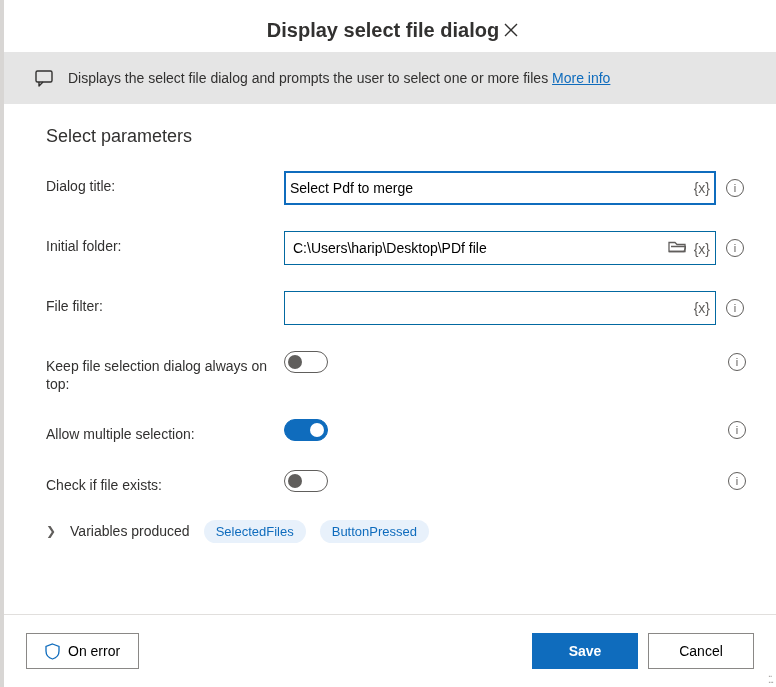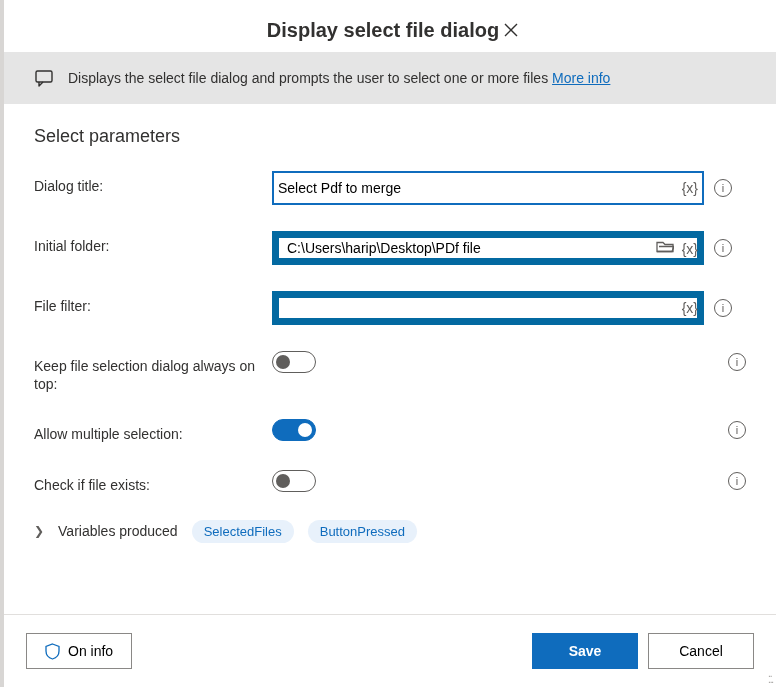--- a/index.html
+++ b/index.html
@@ -40,20 +40,21 @@
     align-items:center;
     gap:14px;
     font-size:14px;
   }
   .banner .msg { color:#323130; }
   .banner a { color:#0f6cbd; text-decoration:underline; cursor:pointer; }
   .content {
     flex:1;
     padding: 22px 30px 10px 30px;
     overflow-y:auto;
+    margin-left:12px;
   }
   .section-title { font-size:18px; font-weight:400; margin-bottom: 24px; color:#323130;}
   .row {
     display:flex;
     align-items:flex-start;
     margin-bottom: 26px;
   }
   .row .label {
     width: 238px;
     padding-top:6px;
@@ -67,21 +68,21 @@
     align-items:center;
   }
   .input-wrap {
     position:relative;
     flex:1;
     max-width: 432px;
   }
   .input-wrap input {
     width:100%;
     height:34px;
-    border:7px solid #0369a1;
+    border:1px solid #0369a1;
     padding: 4px 70px 4px 8px;
     font-size:14px;
     font-family:inherit;
   }
   .input-wrap.focused input {
     border:2px solid #0f6cbd;
     padding: 3px 69px 3px 4px;
   }
   .input-icons {
     position:absolute;
@@ -298,21 +299,21 @@
       <span class="badge">SelectedFiles</span>
       <span class="badge">ButtonPressed</span>
     </div>
   </div>
 
   <div class="footer">
     <button class="btn">
       <svg width="15" height="17" viewBox="0 0 15 17">
           <path d="M7.5 1 L14 3.5 V8 C14 12 11 15 7.5 16 C4 15 1 12 1 8 V3.5 Z" fill="none" stroke="#0f6cbd" stroke-width="1.3"></path>
         </svg>
-      <span>On info</span>
+      <span>On error</span>
     </button>
     <div class="spacer"></div>
     <button class="btn primary">
         <span>Save</span>
       </button>
     <button class="btn">
         <span>Cancel</span>
       </button>
   </div>
 

